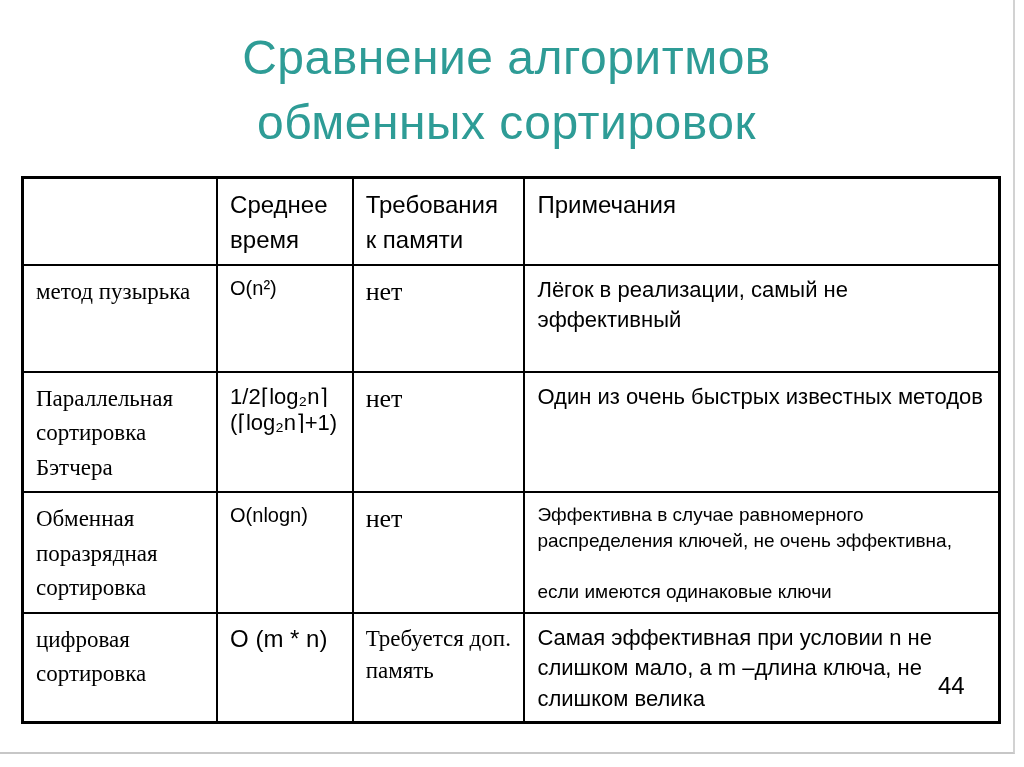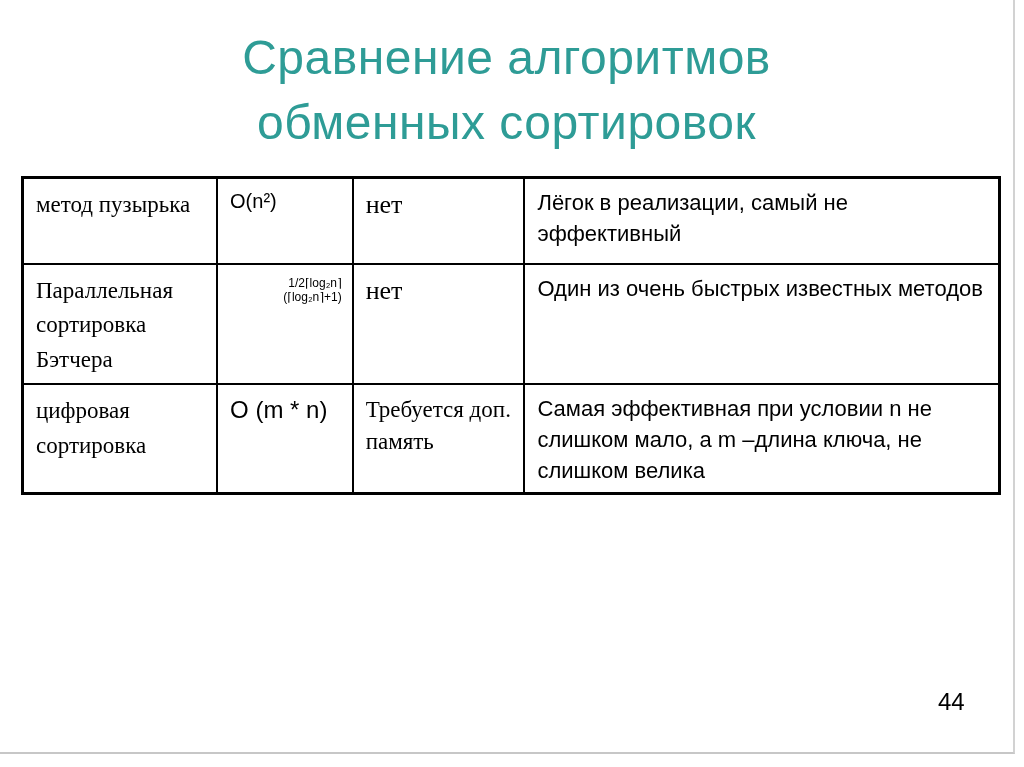--- a/index.html
+++ b/index.html
@@ -51,45 +51,44 @@
     font-weight: normal;
     overflow: hidden;
   }
   
   .w-alg  { width: 188px; }
   .w-time { width: 131px; }
   .w-mem  { width: 166px; }
   .w-note { width: 459px; }
 
   tr.hdr     { height: 82px; }
-  tr.r0      { height: 86px; }
+  tr.r0      { height: 107px; }
   tr.r1      { height: 91px; }
   tr.r2      { height: 108px; padding-left: 32px; }
   tr.r3      { height: 101px; }
   tr.r4      { height: 87px; }
 
   th.col-hdr {
     font-size: 24px;
     line-height: 1.45;
   }
   td.col-alg {
     font-family: "Liberation Serif", "DejaVu Serif", serif;
     font-size: 23px;
     line-height: 1.5;
   }
   td.col-time {
     font-size: 20px;
     line-height: 1.3;
   }
   tr.r2 td.col-time {
-    font-size: 12px;
+    font-size: 22px;
     line-height: 1.2;
     padding-top: 11px;
     letter-spacing: 0px;
-    text-align: right;
   }
   tr.r4 td.col-time {
     font-size: 24px;
   }
   td.col-mem {
     font-size: 26px;
     line-height: 1.3;
     font-family: Liberation Serif, serif;
   }
   tr.r4 td.col-mem {
@@ -101,58 +100,74 @@
     line-height: 1.4;
     padding-left: 14px;
   }
   tr.r3 td.col-note {
     font-size: 19px;
     line-height: 1.35;
   }
   .page-number {
     position: absolute;
     left: 938px;
-    top: 688px;
+    top: 672px;
     font-size: 24px;
     color: #000000;
   }
 </style>
 </head>
 <body>
 
 <div class="slide">
 
   <div class="slide-title" style="color: rgb(46, 156, 150);">Сравнение алгоритмов
 обменных сортировок</div>
 
   <table class="cmp">
     <colgroup>
       <col class="w-alg">
       <col class="w-time">
       <col class="w-mem">
       <col class="w-note">
     </colgroup>
     <tbody>
+      <tr class="hdr">
+        <th class="col-hdr"></th>
+        <th class="col-hdr">Среднее
+время</th>
+        <th class="col-hdr">Требования
+к памяти</th>
+        <th class="col-hdr">Примечания</th>
+      </tr>
 
       <tr class="r0">
         <td class="col-alg">метод пузырька</td>
         <td class="col-time">O(n²)</td>
         <td class="col-mem">нет</td>
         <td class="col-note">Лёгок в реализации, самый не эффективный</td>
       </tr>
 
 
       <tr class="r2">
         <td class="col-alg">Параллельная сортировка Бэтчера</td>
         <td class="col-time">1/2⌈log₂n⌉
 (⌈log₂n⌉+1)</td>
         <td class="col-mem">нет</td>
         <td class="col-note">Один из очень быстрых известных методов</td>
       </tr>
 
+      <tr class="r3">
+        <td class="col-alg">Обменная поразрядная сортировка</td>
+        <td class="col-time">O(nlogn)</td>
+        <td class="col-mem">нет</td>
+        <td class="col-note">Эффективна в случае равномерного распределения ключей, не очень эффективна,
+
+если имеются одинаковые ключи</td>
+      </tr>
 
       <tr class="r4">
         <td class="col-alg">цифровая сортировка</td>
         <td class="col-time">O (m * n)</td>
         <td class="col-mem">Требуется доп. память</td>
         <td class="col-note">Самая эффективная при условии n не слишком мало, а m –длина ключа, не слишком велика</td>
       </tr>
     </tbody>
   </table>
 

